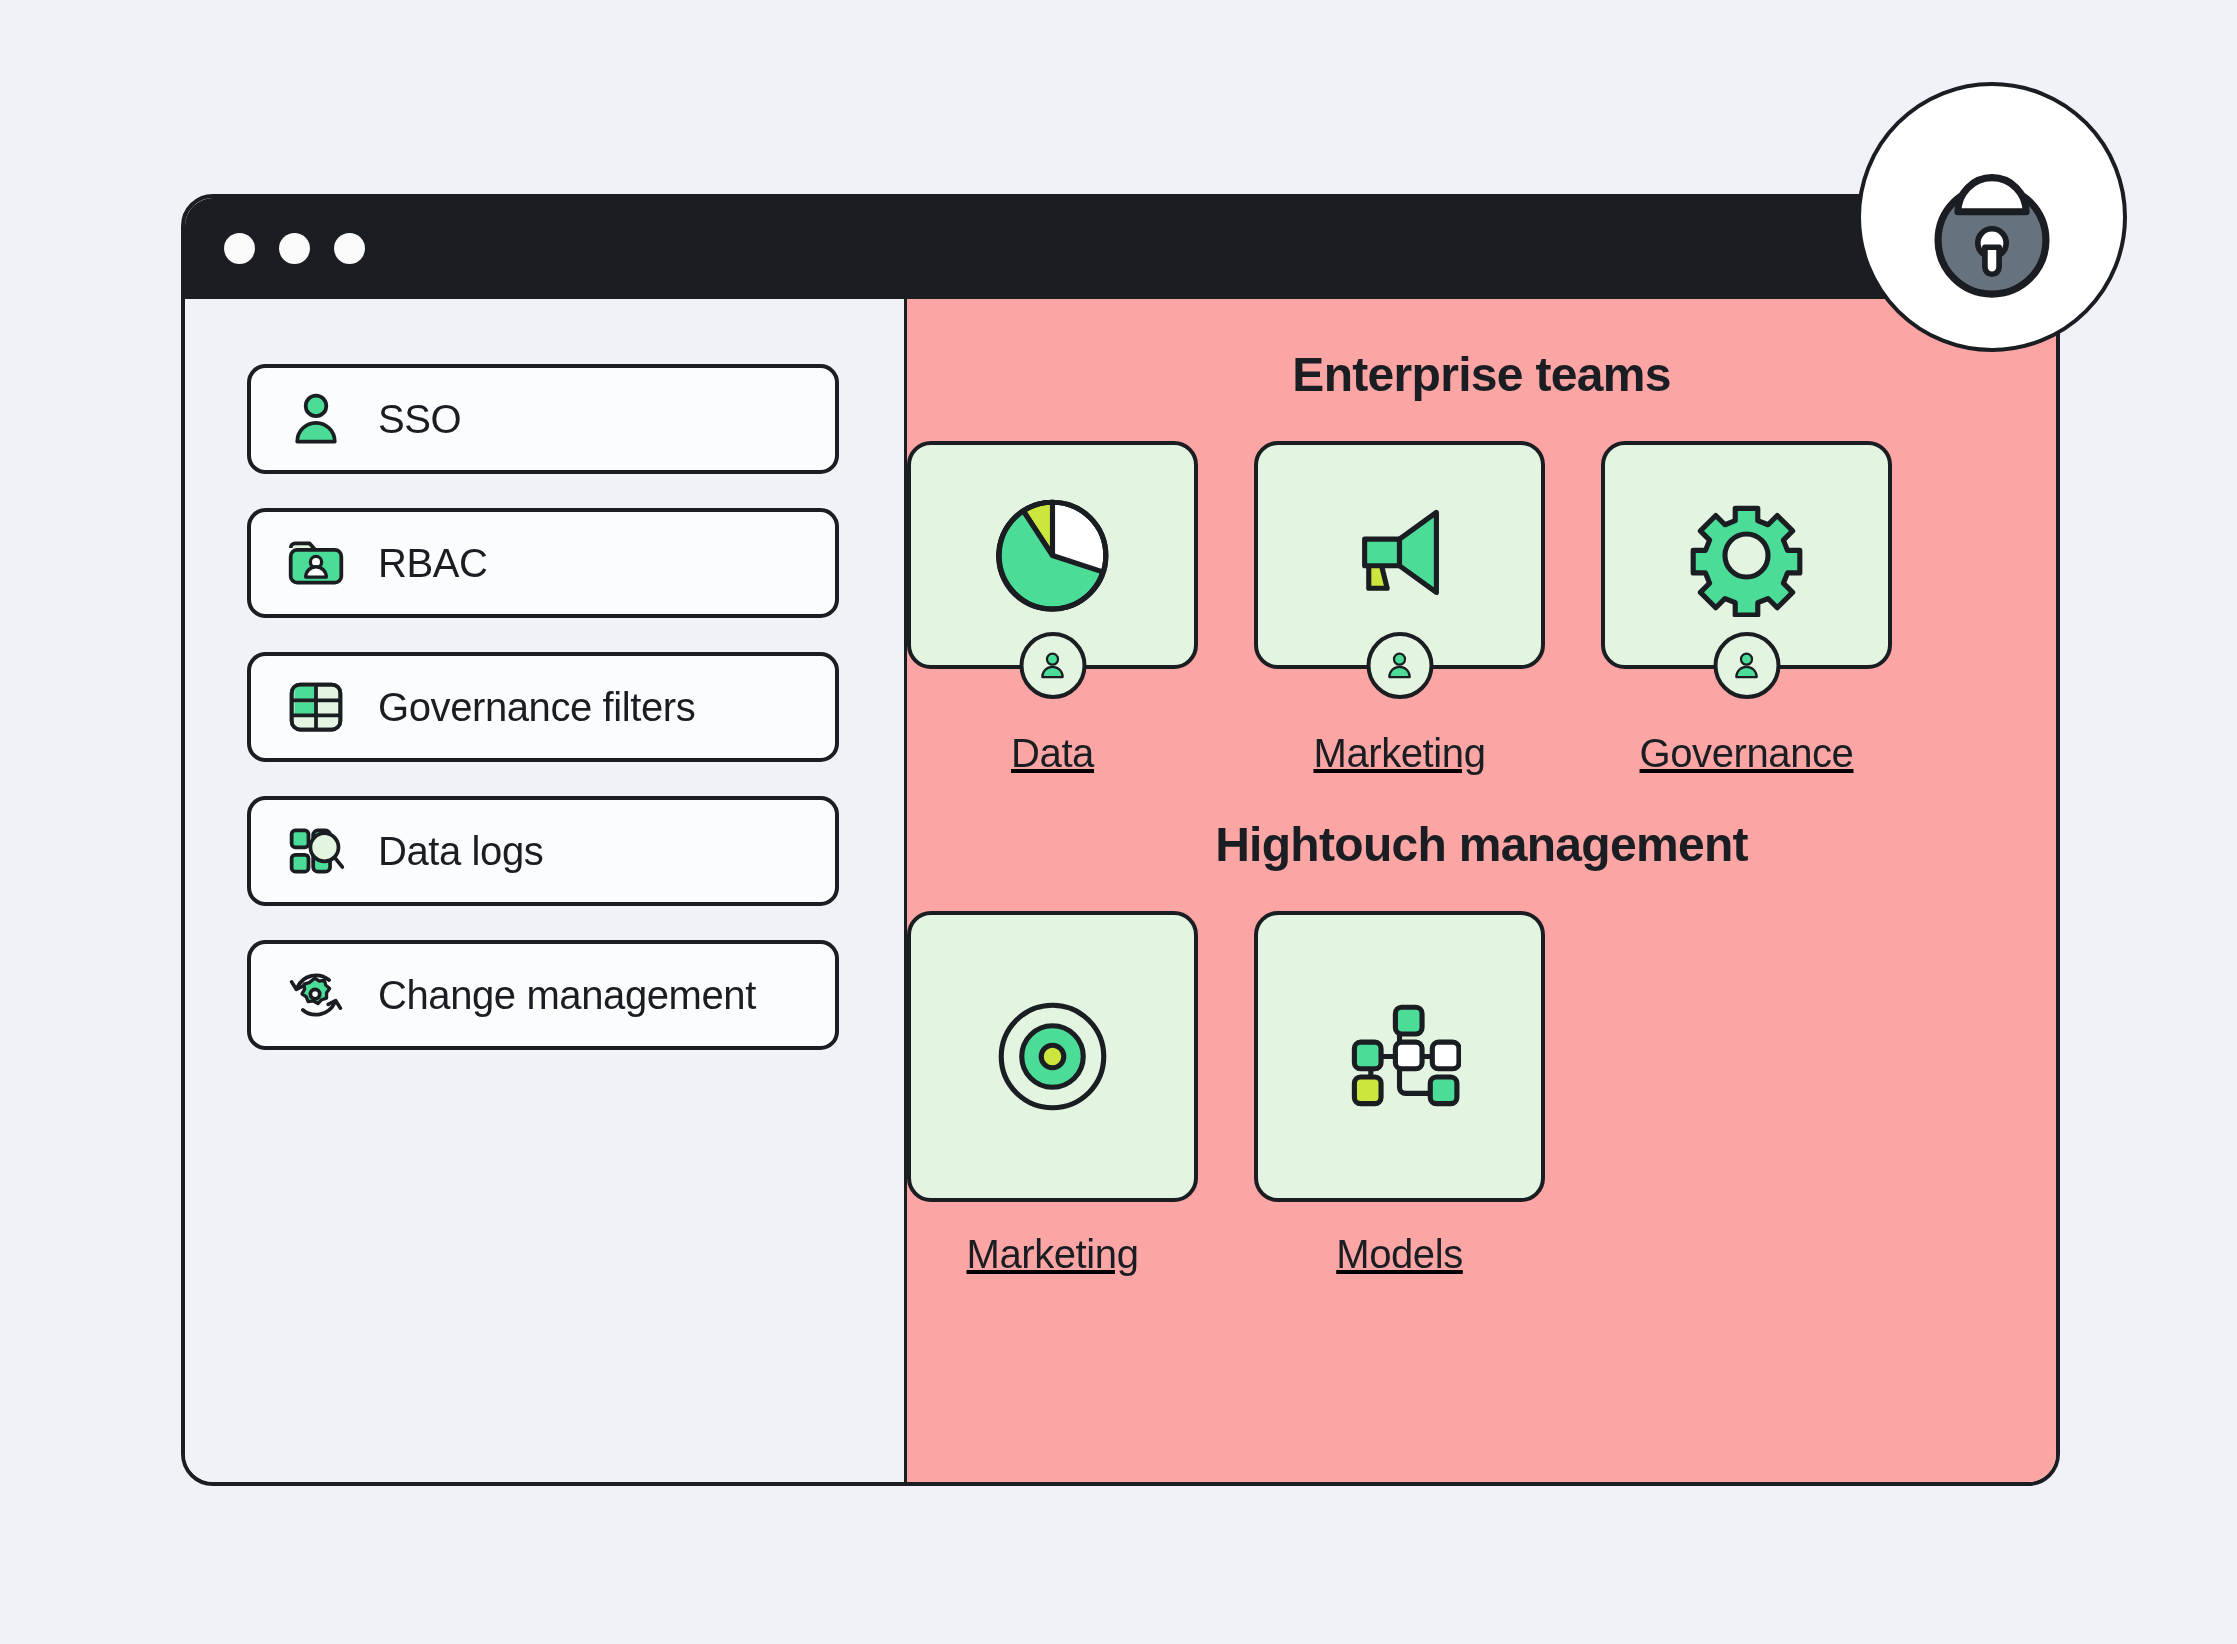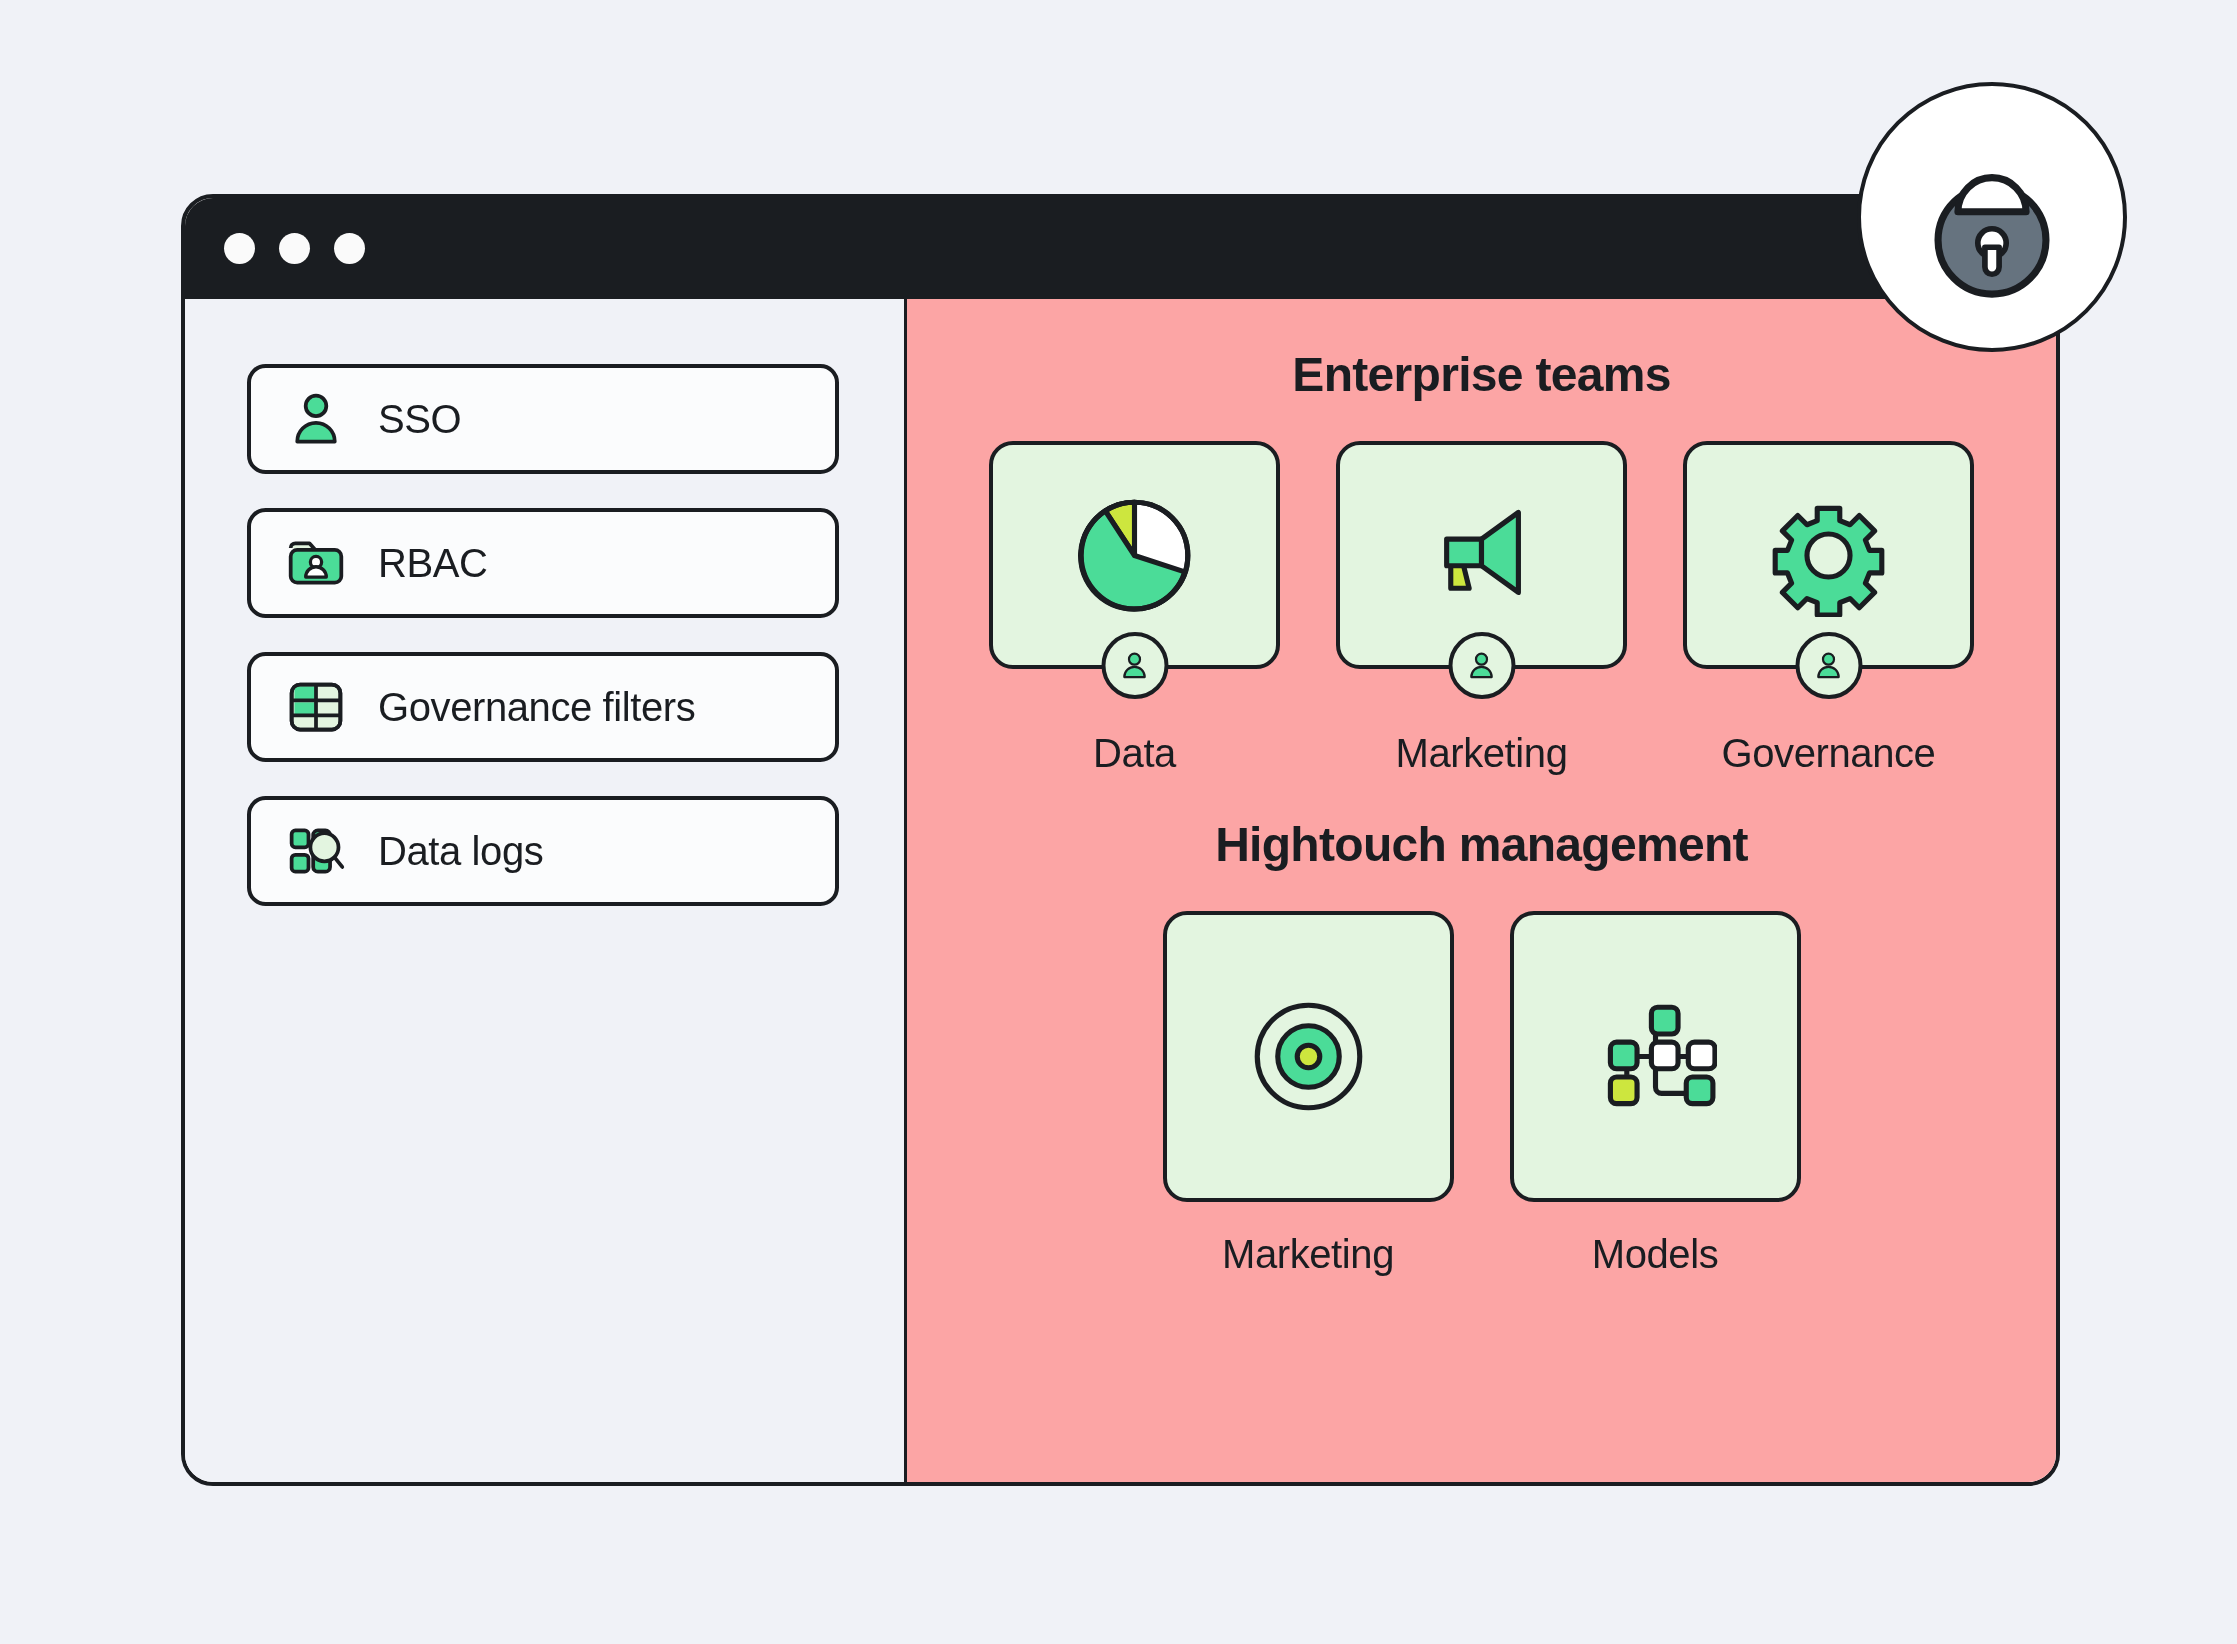--- a/index.html
+++ b/index.html
@@ -102,22 +102,23 @@
     text-align: center;
     font-size: 48px;
     color: #1A1D21;
     letter-spacing: -0.7px;
     margin-bottom: 39px;
   }
   .section-title.second { margin-top: 41px; }
 
   .card-row {
     display: flex;
-    justify-content: center;
+    justify-content: flex-start;
     gap: 56px;
+    text-decoration: underline;
   }
 
   .card-cell {
     width: 291px;
     display: flex;
     flex-direction: column;
     align-items: center;
   }
 
   .tile {
@@ -236,20 +237,33 @@
               <rect x="6" y="10" width="18" height="18" rx="4" fill="#4BDC98" stroke="#1A1D21" stroke-width="4"></rect>
               <rect x="6" y="36" width="18" height="18" rx="4" fill="#4BDC98" stroke="#1A1D21" stroke-width="4"></rect>
               <rect x="29" y="10" width="18" height="44" rx="5" fill="#4BDC98" stroke="#1A1D21" stroke-width="4"></rect>
               <circle cx="41" cy="28" r="15" fill="#E3F5E0" stroke="#1A1D21" stroke-width="4"></circle>
               <path d="M52 39 L60 49" stroke="#1A1D21" stroke-width="4" stroke-linecap="round"></path>
             </svg>
           </span>
           <span class="nav-label">Data logs</span>
         </div>
 
+        <div class="nav-item">
+          <span>
+            <svg class="nav-icon" viewBox="0 0 64 64" fill="none">
+              <path d="M46 16 A22 22 0 0 0 12 24" stroke="#1A1D21" stroke-width="4" stroke-linecap="round" fill="none"></path>
+              <path d="M6 18 L11 26 L19 22" stroke="#1A1D21" stroke-width="4" stroke-linecap="round" stroke-linejoin="round" fill="none"></path>
+              <path d="M18 48 A22 22 0 0 0 52 40" stroke="#1A1D21" stroke-width="4" stroke-linecap="round" fill="none"></path>
+              <path d="M58 46 L53 38 L45 42" stroke="#1A1D21" stroke-width="4" stroke-linecap="round" stroke-linejoin="round" fill="none"></path>
+              <path d="M32 13 l5.5 3.5 6.2 -1.2 1.6 6.1 4.7 4.2 -3.7 5.1 0 6.4 -6 2 -4.4 4.6 -5.6 -3.1 -6.3 0.9 -2.3 -5.9 -5.2 -3.7 3.2 -5.5 -0.6 -6.3 6.1 -1.7z" fill="#4BDC98" stroke="#1A1D21" stroke-width="4" stroke-linejoin="round" transform="translate(-1,0) scale(0.88) translate(4,3)"></path>
+              <circle cx="31" cy="31" r="5" fill="#FFFFFF" stroke="#1A1D21" stroke-width="4"></circle>
+            </svg>
+          </span>
+          <span class="nav-label">Change management</span>
+        </div>
 
       </nav>
 
       <main class="content">
 
         <h2 class="section-title">Enterprise teams</h2>
 
         <div class="card-row">
 
           <div class="card-cell">

